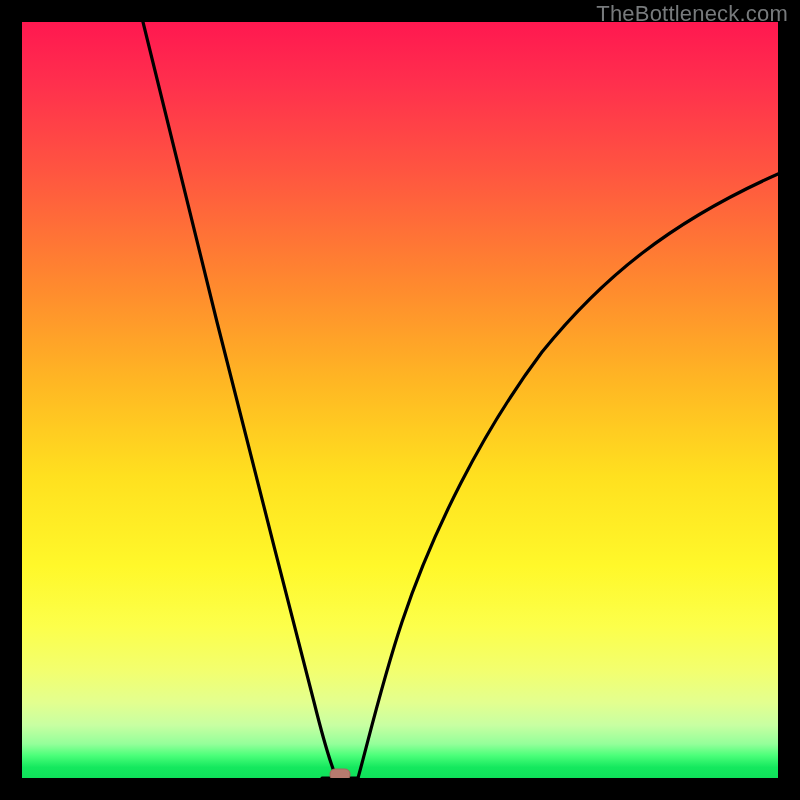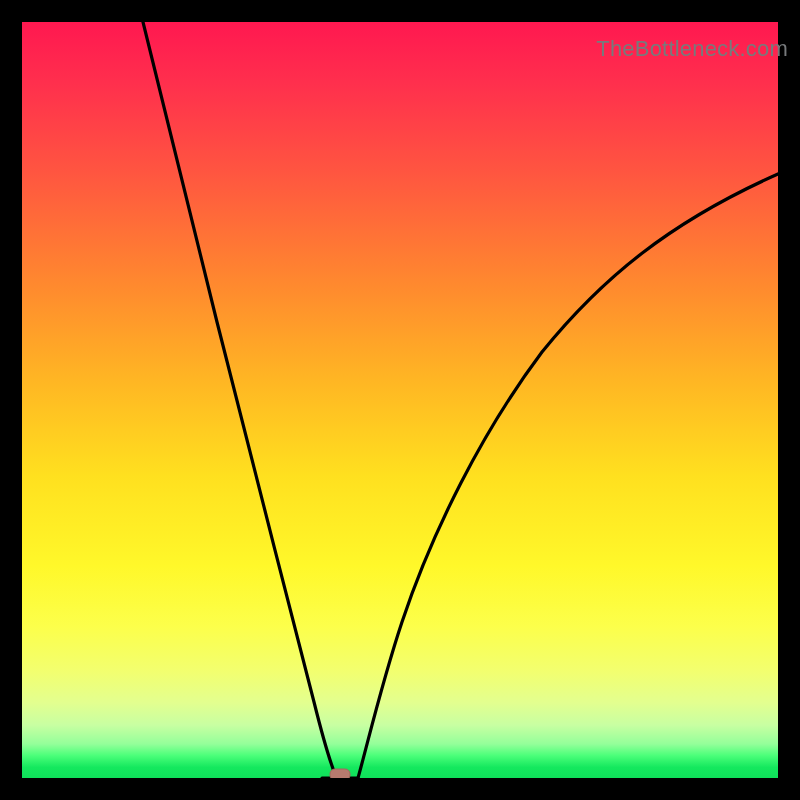--- a/index.html
+++ b/index.html
@@ -51,21 +51,20 @@
   }
   .watermark {
     position: absolute;
     top: 1px;
     right: 12px;
     color: #777a7c;
     font-size: 22px;
     letter-spacing: 0.2px;
     font-family: Arial, Helvetica, sans-serif;
     user-select: none;
-    margin-top: 35px;
   }
 </style>
 </head>
 <body>
 
 <div class="frame">
 
   <div class="plot-area">
     <svg viewBox="0 0 756 756" preserveAspectRatio="none">
       <g>

